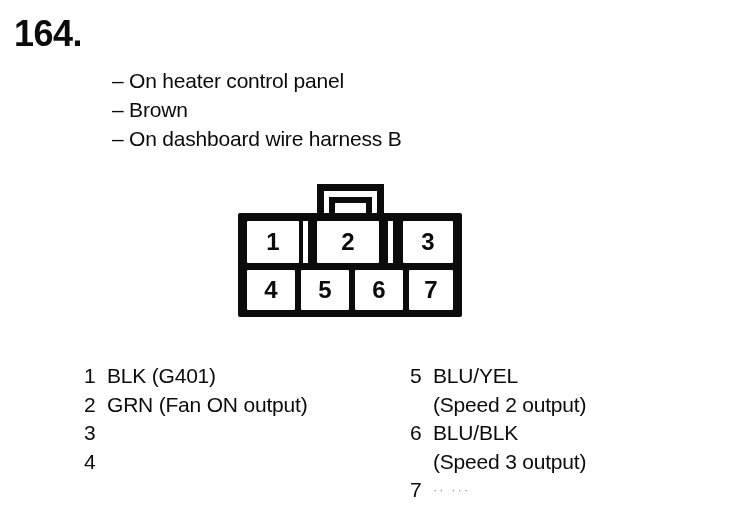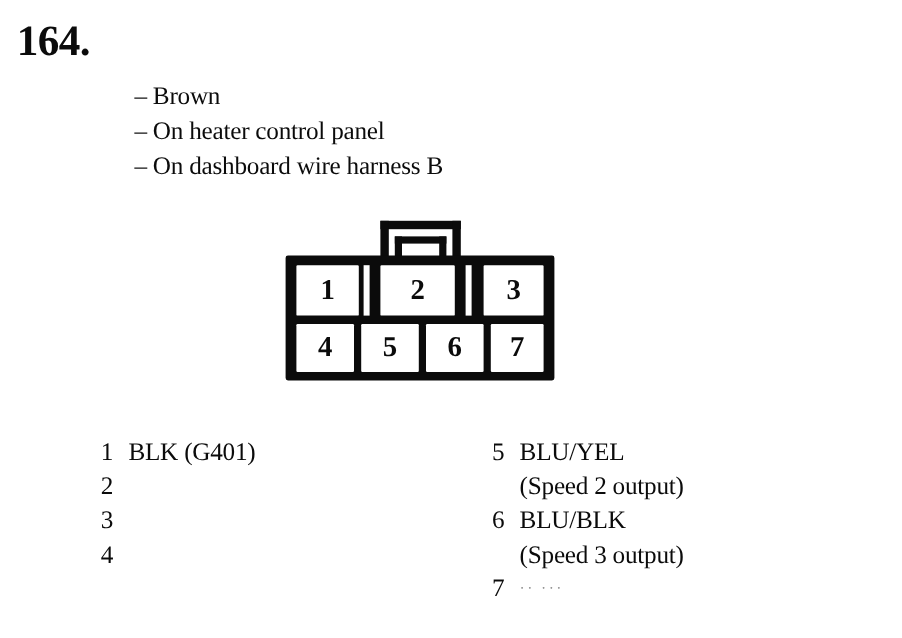--- a/index.html
+++ b/index.html
@@ -6,21 +6,21 @@
     margin: 0;
     padding: 0;
     background: #ffffff;
   }
   .page {
     position: relative;
     width: 752px;
     height: 532px;
     background: #ffffff;
     color: #0b0b0b;
-    font-family: Liberation Serif, serif;
+    font-family: Liberation Sans, sans-serif;
     overflow: hidden;
   }
 
   
   .title {
     position: absolute;
     left: 14px;
     top: 12px;
     display: flex;
     gap: 13px;
@@ -127,22 +127,22 @@
 </head>
 <body>
 
 <div class="page">
 
   <h1 class="title" style="margin:0">
     <span>164.</span>
   </h1>
 
   <div class="bullets">
+    <div>– On heater control panel</div>
     <div>– Brown</div>
-    <div>– On heater control panel</div>
     <div>– On dashboard wire harness B</div>
   </div>
 
   <div class="latch-outer"></div>
   <div class="latch-inner"></div>
 
   <div class="conn-body">
     <div class="cell c1">1</div>
     <div class="slit sA"></div>
     <div class="cell c2">2</div>
@@ -154,20 +154,21 @@
     <div class="cell c7">7</div>
   </div>
 
   <div class="legend-col legend-left">
     <div class="lrow">
       <span class="lnum">1</span>
       <span>BLK (G401)</span>
     </div>
     <div class="lrow">
       <span class="lnum">2</span>
+      <span>GRN (Fan ON output)</span>
     </div>
     <div class="lrow">
       <span class="lnum">3</span>
     </div>
     <div class="lrow">
       <span class="lnum">4</span>
     </div>
   </div>
 
   <div class="legend-col legend-right">

